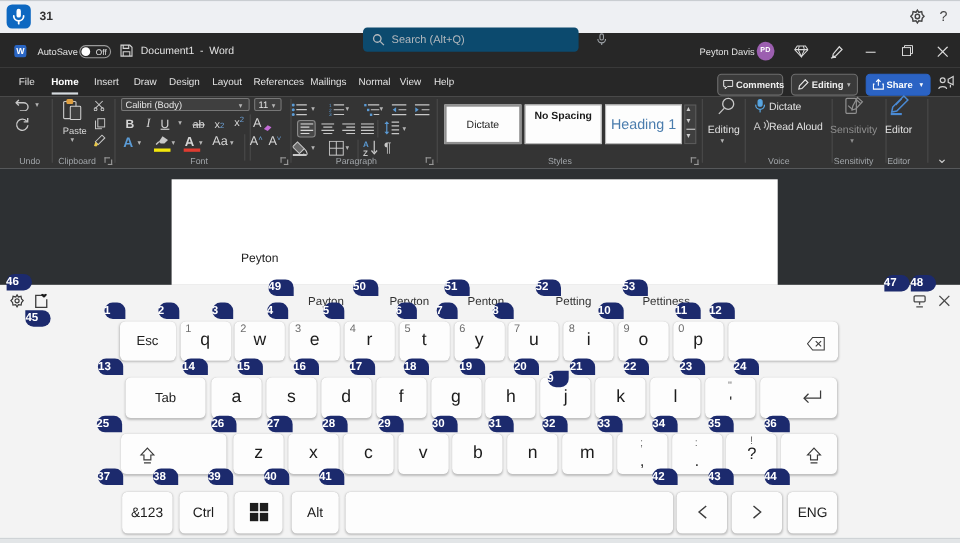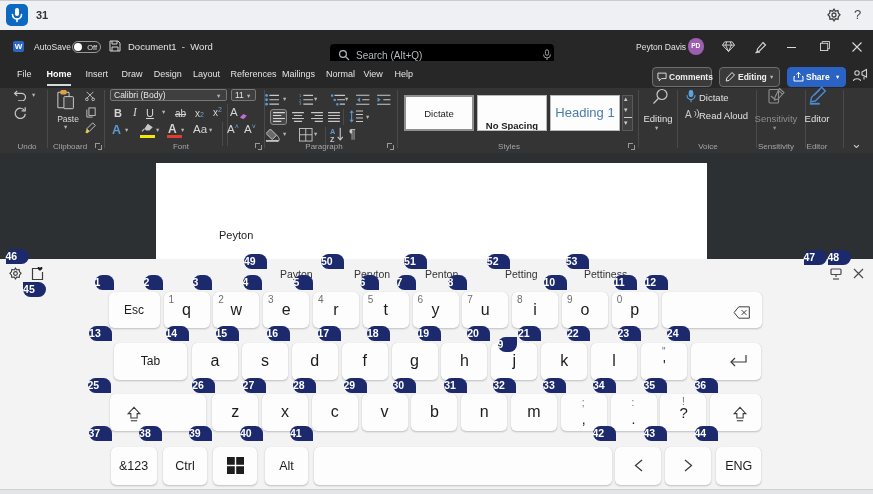--- a/index.html
+++ b/index.html
@@ -14,21 +14,21 @@
 #vnum { position:absolute; left:36px; top:9px; font-size:11px; color:#333; font-weight:bold; }
 #vmsg { position:absolute; left:0; top:9.5px; width:873px; text-align:center; font-size:10px; color:#222; font-weight:bold; }
 
 
 #tbar { position:absolute; left:0; top:30px; width:873px; height:31px; background:#272727; }
 #wicon { position:absolute; left:13px; top:41px; width:11px; height:11px; background:#2a66c4; border-radius:2px; color:#fff; font-size:8px; font-weight:bold; text-align:center; line-height:11px; }
 .ttxt { position:absolute; top:41px; font-size:9.5px; color:#e3e3e3; }
 #toggle { position:absolute; left:72px; top:40.5px; width:29px; height:12px; border:1px solid #9a9a9a; border-radius:7px; }
 #toggle .knob { position:absolute; left:1px; top:1px; width:8px; height:8px; background:#fff; border-radius:50%; }
 #toggle .off { position:absolute; right:3px; top:1px; font-size:7.5px; color:#e3e3e3; }
-#search { position:absolute; left:330px; top:44px; width:224px; height:22px; background:#000000; border-radius:4px; }
+#search { position:absolute; left:330px; top:25px; width:196px; height:22px; background:#0c4a6e; border-radius:4px; }
 #search .stxt { position:absolute; left:26px; top:5.5px; font-size:10px; color:#b3b8bd; }
 #pd { position:absolute; left:687.5px; top:38px; width:16.5px; height:16.5px; border-radius:50%; background:#9c5fb0; color:#fff; font-size:6.5px; font-weight:bold; text-align:center; line-height:16.5px; }
 
 
 #mbar { position:absolute; left:0; top:61px; width:873px; height:27px; background:#272727; }
 .mitem { position:absolute; top:69px; font-size:9px; color:#e3e3e3; }
 #homeu { position:absolute; left:47px; top:83.5px; width:24px; height:2px; background:#d5dade; }
 .mbtn { position:absolute; top:66.5px; height:20px; border:1px solid #6e6e6e; border-radius:4px; background:#3a3a3a; color:#ededed; font-size:11px; font-weight:bold; }
 
 
@@ -371,21 +371,21 @@
       </g>
     </svg>
 <div class="abs" style="left:349px;top:127px;font-size:12.5px;color:#c8c8c8">¶</div>
 <div class="glabel" style="left:284px">Paragraph</div>
 <div class="launch" style="left:387px"></div>
 <div class="sep" style="left:397px;top:90px"></div>
 <div class="scard" style="left:404px;border:2px solid #909090">
       <div style="margin-top:11px;font-size:9.5px;color:#1a1a1a">Dictate</div>
     </div>
 <div class="scard" style="left:477px">
-      <div style="margin-top:24px;font-size:9.5px;font-weight:bold;color:#1a1a1a">No Spacing</div>
+      <div style="margin-top:4px;font-size:9.5px;font-weight:bold;color:#1a1a1a">No Spacing</div>
     </div>
 <div class="scard" style="left:550px">
       <div style="margin-top:9px;font-size:13px;color:#4a7cad">Heading 1</div>
     </div>
 <div class="abs" style="left:622px;top:95px;width:11px;height:35.5px;background:#3f3f3f;border:1px solid #5a5a5a"></div>
 <div class="abs" style="left:624px;top:95px;font-size:7px;color:#ccc">▴</div>
 <div class="abs" style="left:624px;top:106px;font-size:7px;color:#ccc">▾</div>
 <div class="abs" style="left:624px;top:119px;font-size:7px;color:#ccc">▾</div>
 <div class="abs" style="left:623.5px;top:117px;width:8px;height:1.2px;background:#ccc"></div>
 <div class="glabel" style="left:469px">Styles</div>

